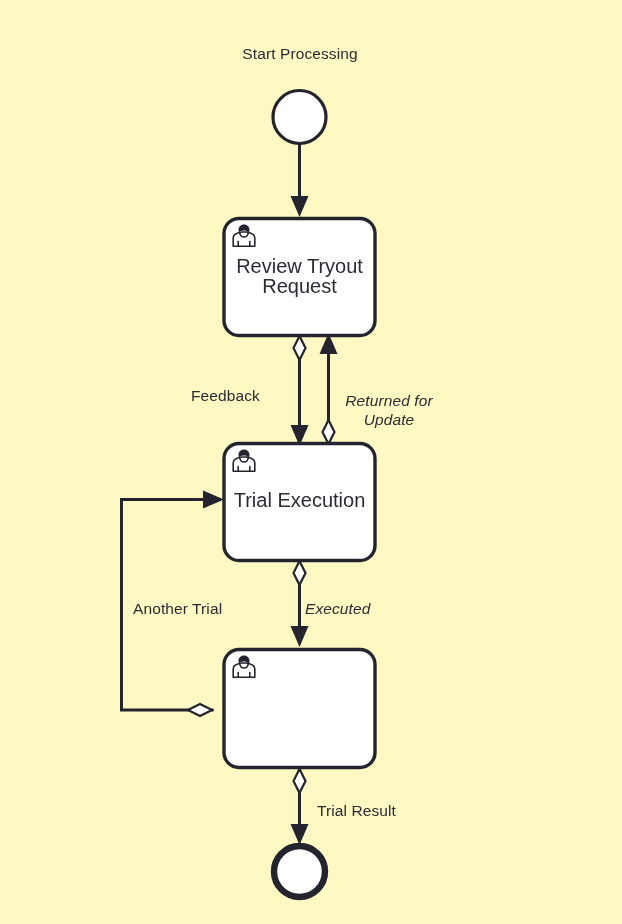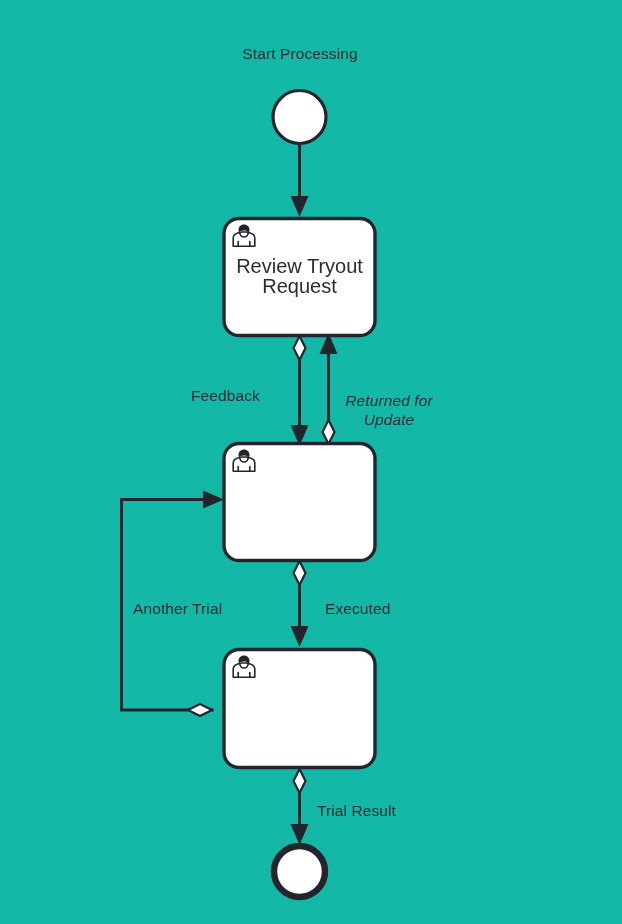--- a/index.html
+++ b/index.html
@@ -7,21 +7,21 @@
     padding: 0;
     background: #ffffff;
   }
   body {
     font-family: "Liberation Sans", sans-serif;
   }
   #canvas {
     position: relative;
     width: 622px;
     height: 924px;
-    background: #14b8a6;
+    background: #fef9c3;
     overflow: hidden;
   }
   #diagram-svg {
     position: absolute;
     left: 0;
     top: 0;
     width: 622px;
     height: 924px;
     display: block;
   }
@@ -174,26 +174,27 @@
 
     <circle class="event-end" cx="299.5" cy="871.5" r="25.5"></circle>
 
   </svg>
 
   <div class="dg-text evt-label" style="left:190px; top:44px; width:220px;">Start Processing</div>
 
   <div class="task-label" style="left:228px; top:256px; width:143px;">Review Tryout
 Request</div>
 
+  <div class="task-label" style="left:228px; top:490px; width:143px;">Trial Execution</div>
 
 
   <div class="dg-text edge-label" style="left:191px; top:386px; width:100px;">Feedback</div>
 
   <div class="dg-text edge-label centered" style="left:340px; top:391px; width:98px;font-style:italic;">Returned for
 Update</div>
 
-  <div class="dg-text edge-label" style="left:325px; top:599px; width:110px;">Executed</div>
+  <div class="dg-text edge-label" style="left:305px; top:599px; width:110px;font-style:italic;">Executed</div>
 
   <div class="dg-text edge-label" style="left:133px; top:599px; width:130px;">Another Trial</div>
 
   <div class="dg-text edge-label" style="left:317px; top:801px; width:120px;">Trial Result</div>
 
 </div>
 
 </body></html>

